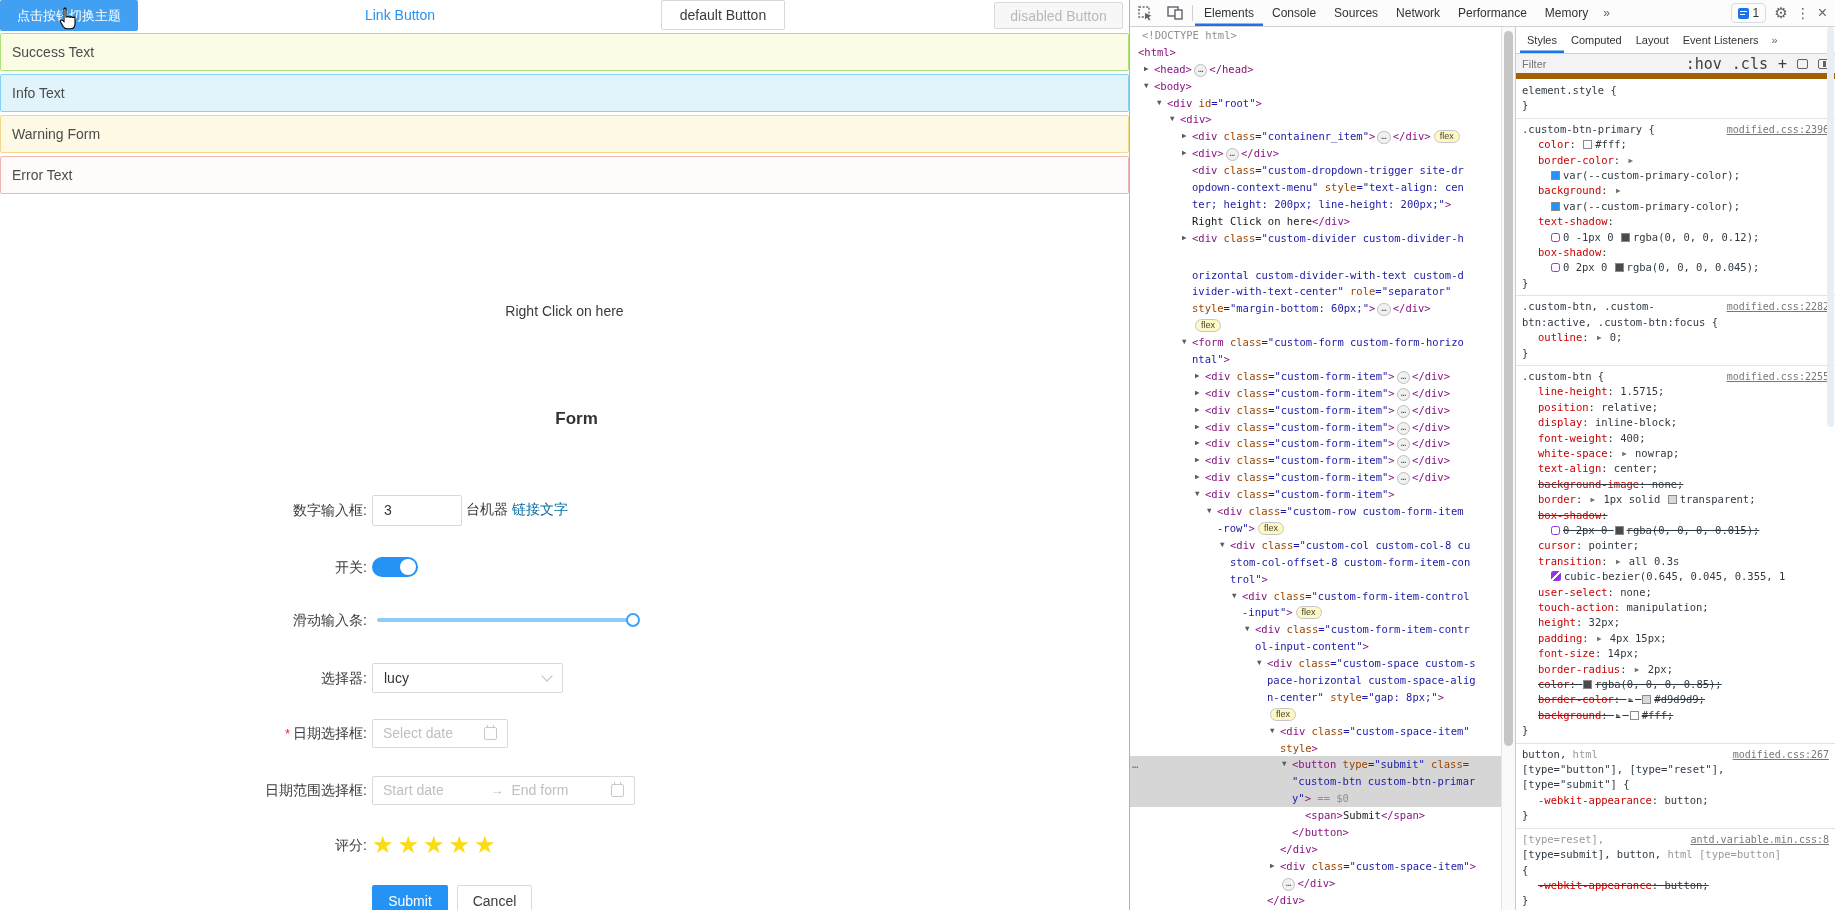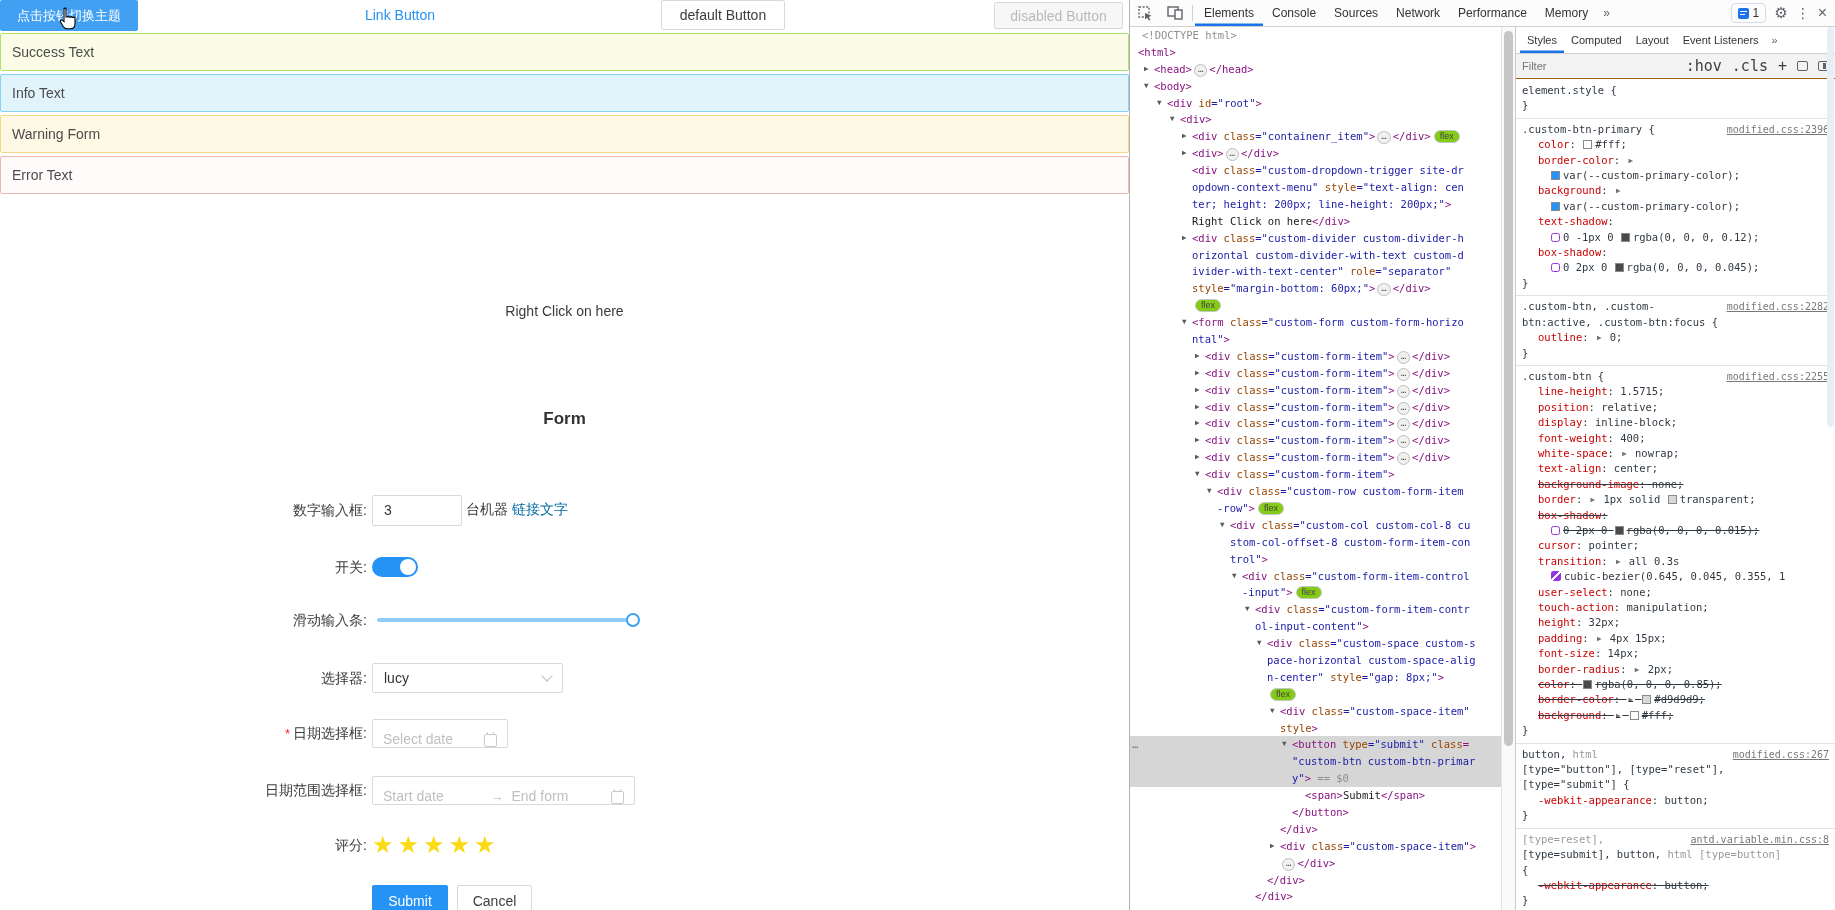--- a/index.html
+++ b/index.html
@@ -27,21 +27,21 @@
   .alerts { position:absolute; left:0; top:33px; width:1129px; }
   .alert { height:38px; line-height:36px; padding-left:11px; font-size:14px;
            color:#4c4c4c; border:1px solid transparent; border-radius:2px; margin-bottom:3px; }
   .alert.success { background:#fbfce5; border-color:#abe377; }
   .alert.info    { background:#e1f4fc; border-color:#86d2f2; }
   .alert.warning { background:#fdf9e4; border-color:#f2d98a; }
   .alert.error   { background:#fffbfb; border-color:#f0b6b2; }
 
   .ctx-text { position:absolute; left:0; top:303px; width:1129px; text-align:center;
               font-size:14px; color:#3a3a3a; }
-  .divider-title { position:absolute; left:0; top:409px; width:1129px; text-align:center;
+  .divider-title { position:absolute; left:12px; top:409px; width:1129px; text-align:center;
                    font-size:17px; font-weight:bold; color:#333; }
 
   .form-row { position:absolute; left:0; width:700px; height:32px; }
   .f-label { position:absolute; left:0; top:0; width:367px; height:32px; line-height:32px;
              text-align:right; font-size:14px; color:#3a3a3a; }
   .req { color:#f5222d; margin-right:3px; font-size:13px; }
   .f-ctrl { position:absolute; left:372px; top:0; height:32px; display:flex; align-items:center; }
   .inp-number { width:90px; height:31px; border:1px solid #d9d9d9; border-radius:2px;
                 padding-left:11px; font-size:14px; color:#333; outline:none; }
   .suffix { font-size:14px; color:#3a3a3a; margin-left:4px; }
@@ -51,21 +51,21 @@
                   background:#fff; border-radius:50%; }
   .slider-rail { position:relative; width:261px; height:4px; background:#8fcdf8; border-radius:2px; cursor:pointer; }
   .slider-handle { position:absolute; left:249px; top:-5px; width:14px; height:14px; background:#fff;
                    border:2px solid #3da2f5; border-radius:50%; }
   .select-box { width:191px; height:30px; border:1px solid #d9d9d9; border-radius:2px;
                 display:flex; align-items:center; padding:0 11px; font-size:14px; color:#333;
                 justify-content:space-between; cursor:pointer; background:#fff; }
   .chev { width:8px; height:8px; border-right:1.5px solid #bfbfbf; border-bottom:1.5px solid #bfbfbf;
           transform:rotate(45deg); margin-top:-4px; }
   .date-box { height:29px; border:1px solid #d9d9d9; border-radius:2px; display:flex;
-              align-items:flex-end; padding:0 10px; font-size:14px; color:#bfbfbf; background:#fff; cursor:text; }
+              align-items:center; padding:0 10px; font-size:14px; color:#bfbfbf; background:#fff; cursor:text; }
   .date-box .ph { flex:1; }
   .range-arrow { color:#bfbfbf; margin:0 8px; font-size:13px; }
   .cal-icon { width:13px; height:13px; border:1.2px solid #c9c9c9; border-radius:2px; position:relative; }
   .cal-icon:before { content:""; position:absolute; left:2px; right:2px; top:-3px; height:3px;
                      border-left:1.2px solid #c9c9c9; border-right:1.2px solid #c9c9c9; }
   .stars { font-size:24px; color:#fadb14; letter-spacing:4px; line-height:32px; cursor:pointer; }
   .btn-submit { width:76px; height:32px; background:#2493f5; color:#fff; border:none;
                 border-radius:2px; font-size:14px; cursor:pointer; }
   .btn-cancel { width:75px; height:32px; background:#fff; color:#3c3c3c; border:1px solid #d9d9d9;
                 border-radius:2px; font-size:14px; margin-left:9px; cursor:pointer; }
@@ -92,35 +92,35 @@
 
   .dt-body { position:absolute; left:0; top:27px; width:706px; height:883px; display:flex; }
   .tree-pane { position:relative; width:371px; height:883px; overflow:hidden;
                font-family:"DejaVu Sans Mono", monospace; font-size:10.5px; }
   .tl { position:relative; height:16.9px; line-height:16.9px; white-space:pre; color:#1a1a1a; cursor:default; }
   .tl.tsel { background:#d6d6d6; }
   .tarr { position:absolute; top:0; font-size:7.5px; color:#5a5a5a; }
   .tdots { position:absolute; left:2px; top:0; color:#707070; letter-spacing:1px; }
   .tk-g { color:#8f8f8f; } .tk-tg { color:#881280; } .tk-at { color:#994500; }
   .tk-av { color:#1a1aa6; } .tk-tx { color:#1a1a1a; }
-  .badge-fx { display:inline-block; border:1px solid #c5c5c5; background:#84cc16; color:#444;
+  .badge-fx { display:inline-block; border:1px solid #c5c5c5; background:#fef9c3; color:#444;
               border-radius:8px; font-size:9px; line-height:11px; padding:0 5px; margin:0 3px;
               vertical-align:1px; font-family:"Liberation Sans",sans-serif; cursor:pointer; }
   .badge-el { display:inline-block; border:1px solid #bdbdbd; background:#f1f1f1; color:#555;
               border-radius:7px; font-size:9px; line-height:8px; padding:0 3px 3px; margin:0 2px;
               vertical-align:1px; cursor:pointer; }
   .rail { position:relative; width:14px; height:883px; background:#fafafa; border-left:1px solid #e4e4e4; }
   .rail .thumb { position:absolute; left:2px; width:9px; border-radius:5px; background:#c6c6c6; }
 
   .styles-pane { position:relative; width:320px; height:883px; border-left:1px solid #c9c9c9;
                  font-size:11px; overflow:hidden; }
   .sp-tabs { height:27px; border-bottom:1px solid #d0d0d0; display:flex; align-items:stretch; padding-left:4px; }
   .sp-tab { padding:0 7px; line-height:26px; color:#333; cursor:pointer; white-space:nowrap; }
   .sp-tab.active { box-shadow:inset 0 -2.5px 0 #1a73e8; }
-  .sp-filter { height:25px; background:#f3f3f3; border-bottom:1px solid #a16207; display:flex;
+  .sp-filter { height:25px; background:#f3f3f3; border-bottom:6px solid #a16207; display:flex;
                align-items:center; padding:0 6px; color:#757575; }
   .sp-filter .flabel { flex:1; }
   .sp-filter .ftool { color:#3c4043; margin-left:10px; font-family:"DejaVu Sans Mono",monospace;
                       font-size:15px; cursor:pointer; }
   .mini-ic { display:inline-block; width:11px; height:10px; border:1.3px solid #5f6368; border-radius:2px;
              margin-left:10px; position:relative; cursor:pointer; }
   .mini-ic.pane:before { content:""; position:absolute; right:2px; top:1px; bottom:1px; width:3px; background:#5f6368; }
   .rules { position:absolute; top:53px; left:0; right:0; bottom:0; overflow:hidden;
            font-family:"DejaVu Sans Mono", monospace; font-size:10.5px; color:#303942; }
   .rule { padding:3px 6px 4px; border-bottom:1px solid #e3e3e3; line-height:15.4px; }
@@ -282,21 +282,21 @@
           <div class="tl" style="padding-left: 24px;"><span class="tarr" style="left: 14px;">▼</span><span class="tk-tg">&lt;body&gt;</span></div>
           <div class="tl" style="padding-left: 37px;"><span class="tarr" style="left: 27px;">▼</span><span class="tk-tg">&lt;div </span><span class="tk-at">id</span><span class="tk-av">="root"</span><span class="tk-tg">&gt;</span></div>
           <div class="tl" style="padding-left: 50px;"><span class="tarr" style="left: 40px;">▼</span><span class="tk-tg">&lt;div&gt;</span></div>
           <div class="tl" style="padding-left: 62px;"><span class="tarr" style="left: 52px;">▶</span><span class="tk-tg">&lt;div </span><span class="tk-at">class</span><span class="tk-av">="containenr_item"</span><span class="tk-tg">&gt;</span><span class="badge-el">…</span><span class="tk-tg">&lt;/div&gt;</span><span class="badge-fx">flex</span></div>
           <div class="tl" style="padding-left: 62px;"><span class="tarr" style="left: 52px;">▶</span><span class="tk-tg">&lt;div&gt;</span><span class="badge-el">…</span><span class="tk-tg">&lt;/div&gt;</span></div>
           <div class="tl" style="padding-left: 62px;"><span class="tk-tg">&lt;div </span><span class="tk-at">class</span><span class="tk-av">="custom-dropdown-trigger site-dr</span></div>
           <div class="tl" style="padding-left: 62px;"><span class="tk-av">opdown-context-menu" </span><span class="tk-at">style</span><span class="tk-av">="text-align: cen</span></div>
           <div class="tl" style="padding-left: 62px;"><span class="tk-av">ter; height: 200px; line-height: 200px;"</span><span class="tk-tg">&gt;</span></div>
           <div class="tl" style="padding-left: 62px;"><span class="tk-tx">Right Click on here</span><span class="tk-tg">&lt;/div&gt;</span></div>
           <div class="tl" style="padding-left: 62px;"><span class="tarr" style="left: 52px;">▶</span><span class="tk-tg">&lt;div </span><span class="tk-at">class</span><span class="tk-av">="custom-divider custom-divider-h</span></div>
-          <div class="tl" style="padding-left: 62px;"><span class="tk-av">orizontal custom-divider-with-text custom-d</span></div>
+          <div class="tl" style="padding-left: 62px; margin-top: 20px;"><span class="tk-av">orizontal custom-divider-with-text custom-d</span></div>
           <div class="tl" style="padding-left: 62px;"><span class="tk-av">ivider-with-text-center" </span><span class="tk-at">role</span><span class="tk-av">="separator"</span></div>
           <div class="tl" style="padding-left: 62px;"><span class="tk-at">style</span><span class="tk-av">="margin-bottom: 60px;"</span><span class="tk-tg">&gt;</span><span class="badge-el">…</span><span class="tk-tg">&lt;/div&gt;</span></div>
           <div class="tl" style="padding-left: 62px;"><span class="badge-fx">flex</span></div>
           <div class="tl" style="padding-left: 62px;"><span class="tarr" style="left: 52px;">▼</span><span class="tk-tg">&lt;form </span><span class="tk-at">class</span><span class="tk-av">="custom-form custom-form-horizo</span></div>
           <div class="tl" style="padding-left: 62px;"><span class="tk-av">ntal"</span><span class="tk-tg">&gt;</span></div>
           <div class="tl" style="padding-left: 75px;"><span class="tarr" style="left: 65px;">▶</span><span class="tk-tg">&lt;div </span><span class="tk-at">class</span><span class="tk-av">="custom-form-item"</span><span class="tk-tg">&gt;</span><span class="badge-el">…</span><span class="tk-tg">&lt;/div&gt;</span></div>
           <div class="tl" style="padding-left: 75px;"><span class="tarr" style="left: 65px;">▶</span><span class="tk-tg">&lt;div </span><span class="tk-at">class</span><span class="tk-av">="custom-form-item"</span><span class="tk-tg">&gt;</span><span class="badge-el">…</span><span class="tk-tg">&lt;/div&gt;</span></div>
           <div class="tl" style="padding-left: 75px;"><span class="tarr" style="left: 65px;">▶</span><span class="tk-tg">&lt;div </span><span class="tk-at">class</span><span class="tk-av">="custom-form-item"</span><span class="tk-tg">&gt;</span><span class="badge-el">…</span><span class="tk-tg">&lt;/div&gt;</span></div>
           <div class="tl" style="padding-left: 75px;"><span class="tarr" style="left: 65px;">▶</span><span class="tk-tg">&lt;div </span><span class="tk-at">class</span><span class="tk-av">="custom-form-item"</span><span class="tk-tg">&gt;</span><span class="badge-el">…</span><span class="tk-tg">&lt;/div&gt;</span></div>
           <div class="tl" style="padding-left: 75px;"><span class="tarr" style="left: 65px;">▶</span><span class="tk-tg">&lt;div </span><span class="tk-at">class</span><span class="tk-av">="custom-form-item"</span><span class="tk-tg">&gt;</span><span class="badge-el">…</span><span class="tk-tg">&lt;/div&gt;</span></div>

